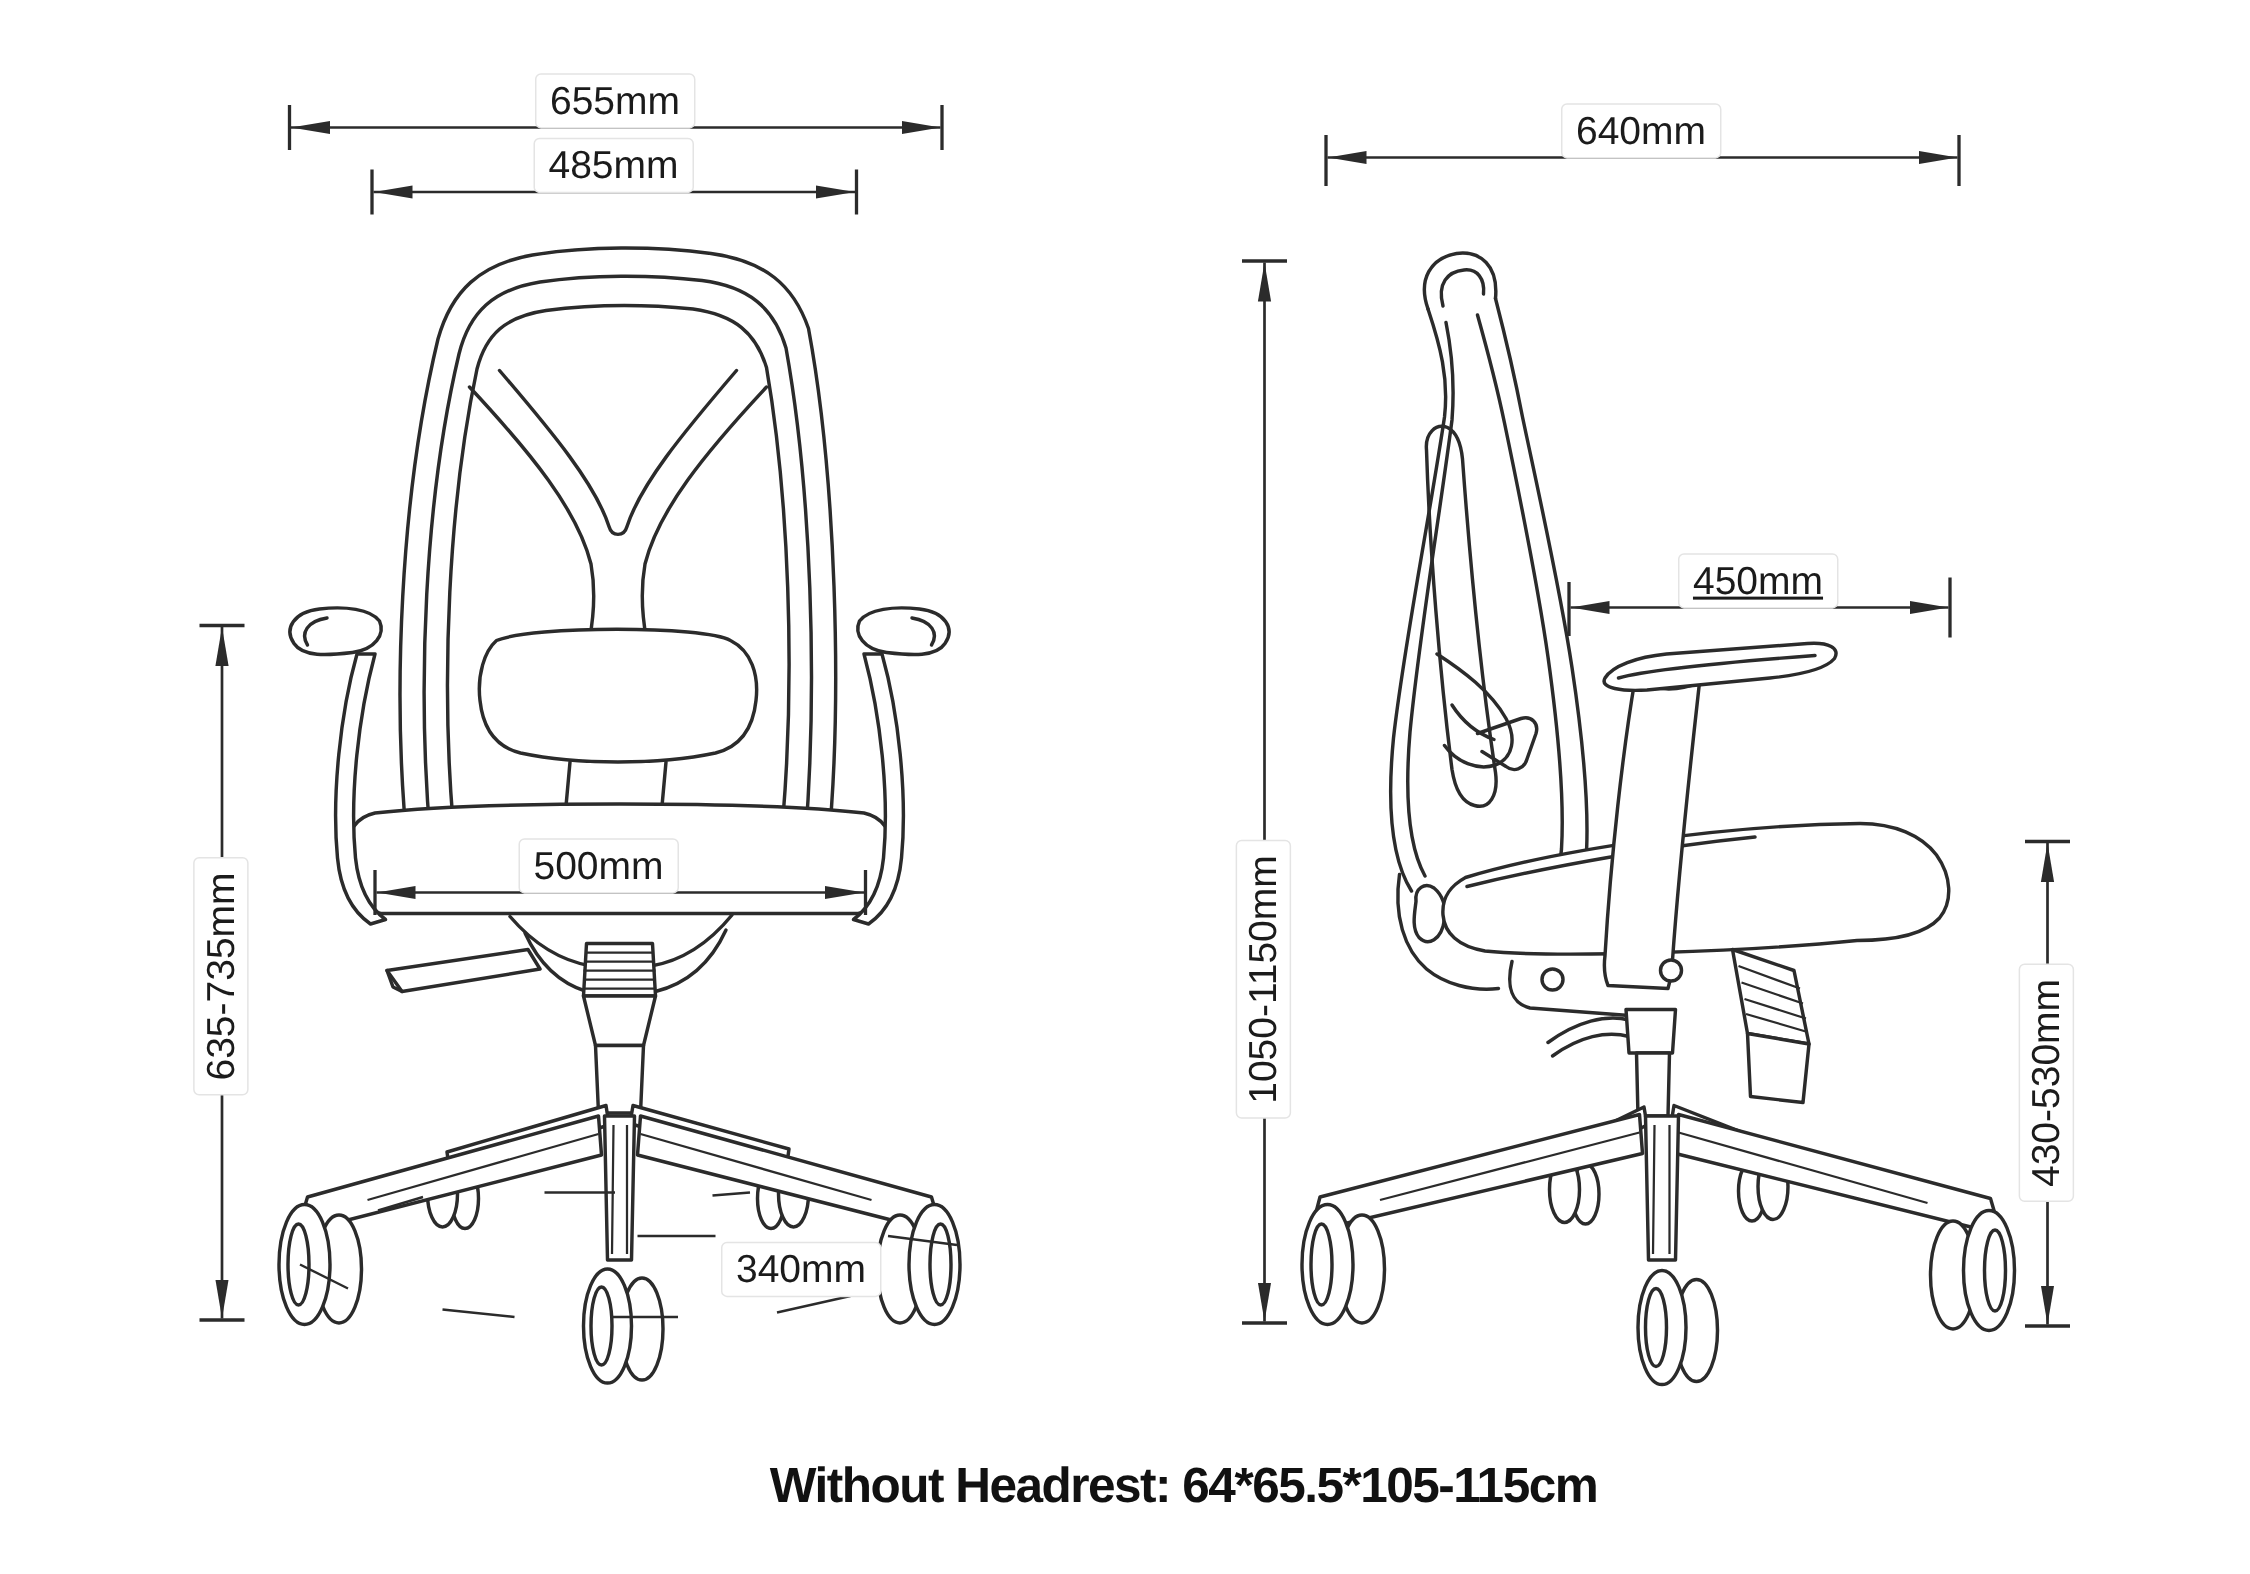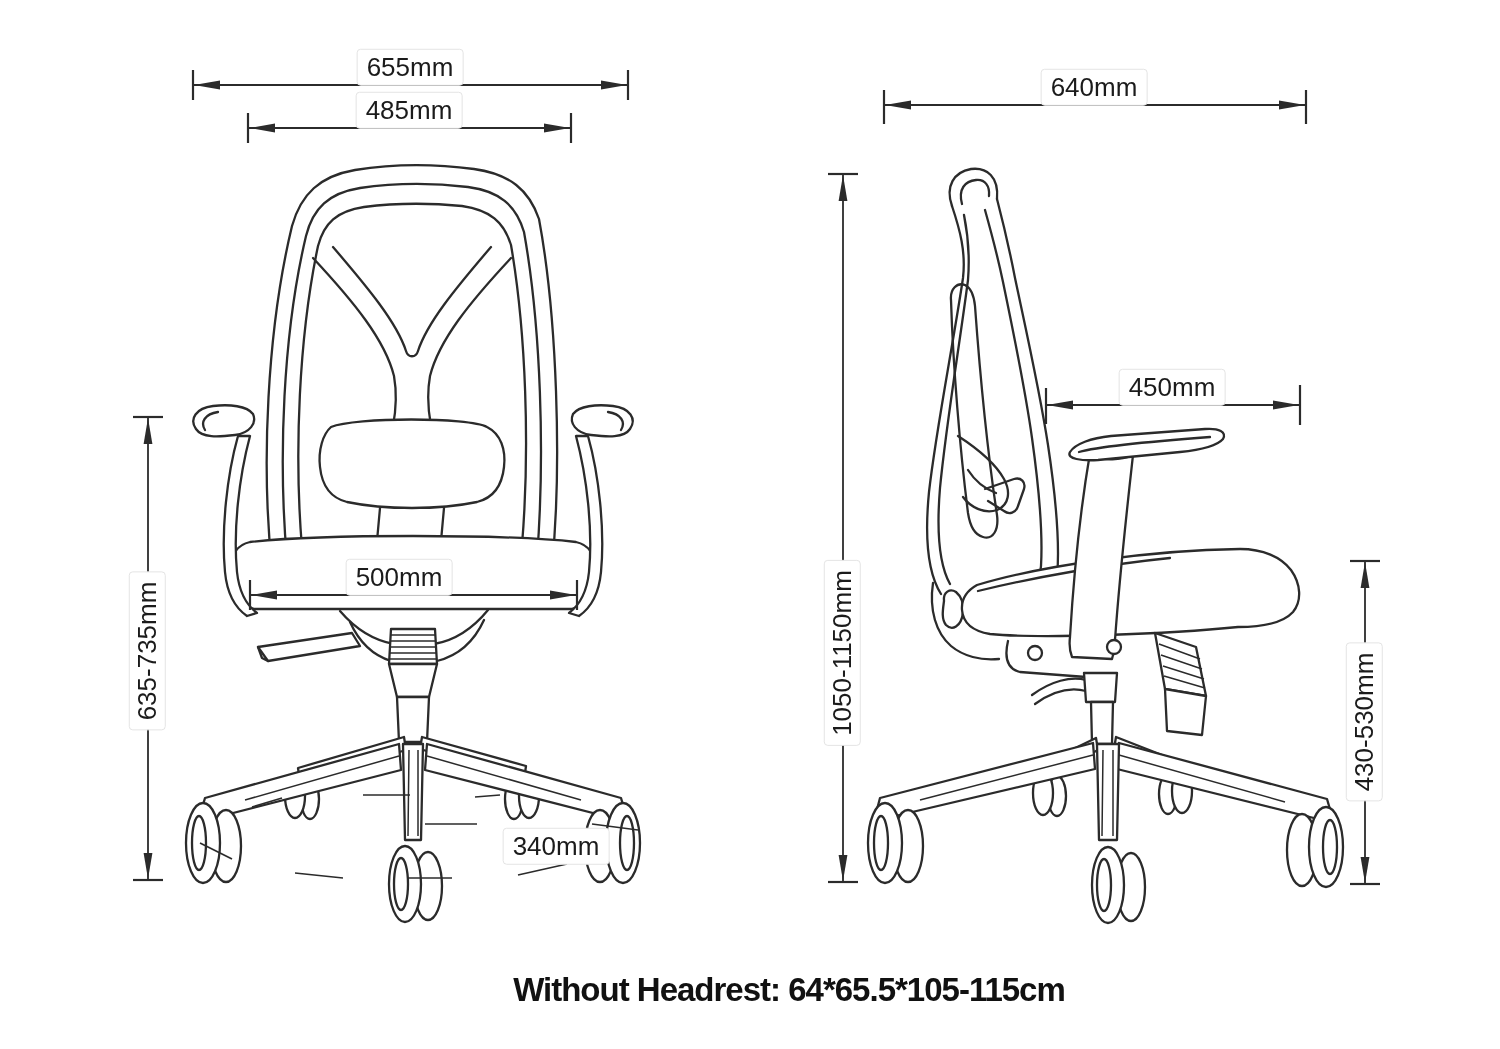--- a/index.html
+++ b/index.html
@@ -215,25 +215,25 @@
   </svg>
 
   <div class="dim-label" style="left:410px;top:67px;">655mm</div>
 
   <div class="dim-label" style="left:409px;top:110px;">485mm</div>
 
   <div class="dim-label" style="left:399px;top:577px;">500mm</div>
 
   <div class="dim-label vert" style="left:147px;top:651px;">635-735mm</div>
 
-  <div class="dim-label" style="left:556px;top:846px;">340mm</div>
+  <div class="dim-label" style="left:534px;top:846px;">340mm</div>
 
   <div class="dim-label" style="left:1094px;top:87px;text-align:right;">640mm</div>
 
   <div class="dim-label vert" style="left:842px;top:653px;">1050-1150mm</div>
 
-  <div class="dim-label" style="left:1172px;top:387px;">450mm</div>
+  <div class="dim-label" style="left:1172px;top:387px;text-decoration:underline;">450mm</div>
 
   <div class="dim-label vert" style="left:1364px;top:722px;">430-530mm</div>
 
   <div class="caption">Without Headrest: 64*65.5*105-115cm</div>
 
 </div>
 
 </body></html>

